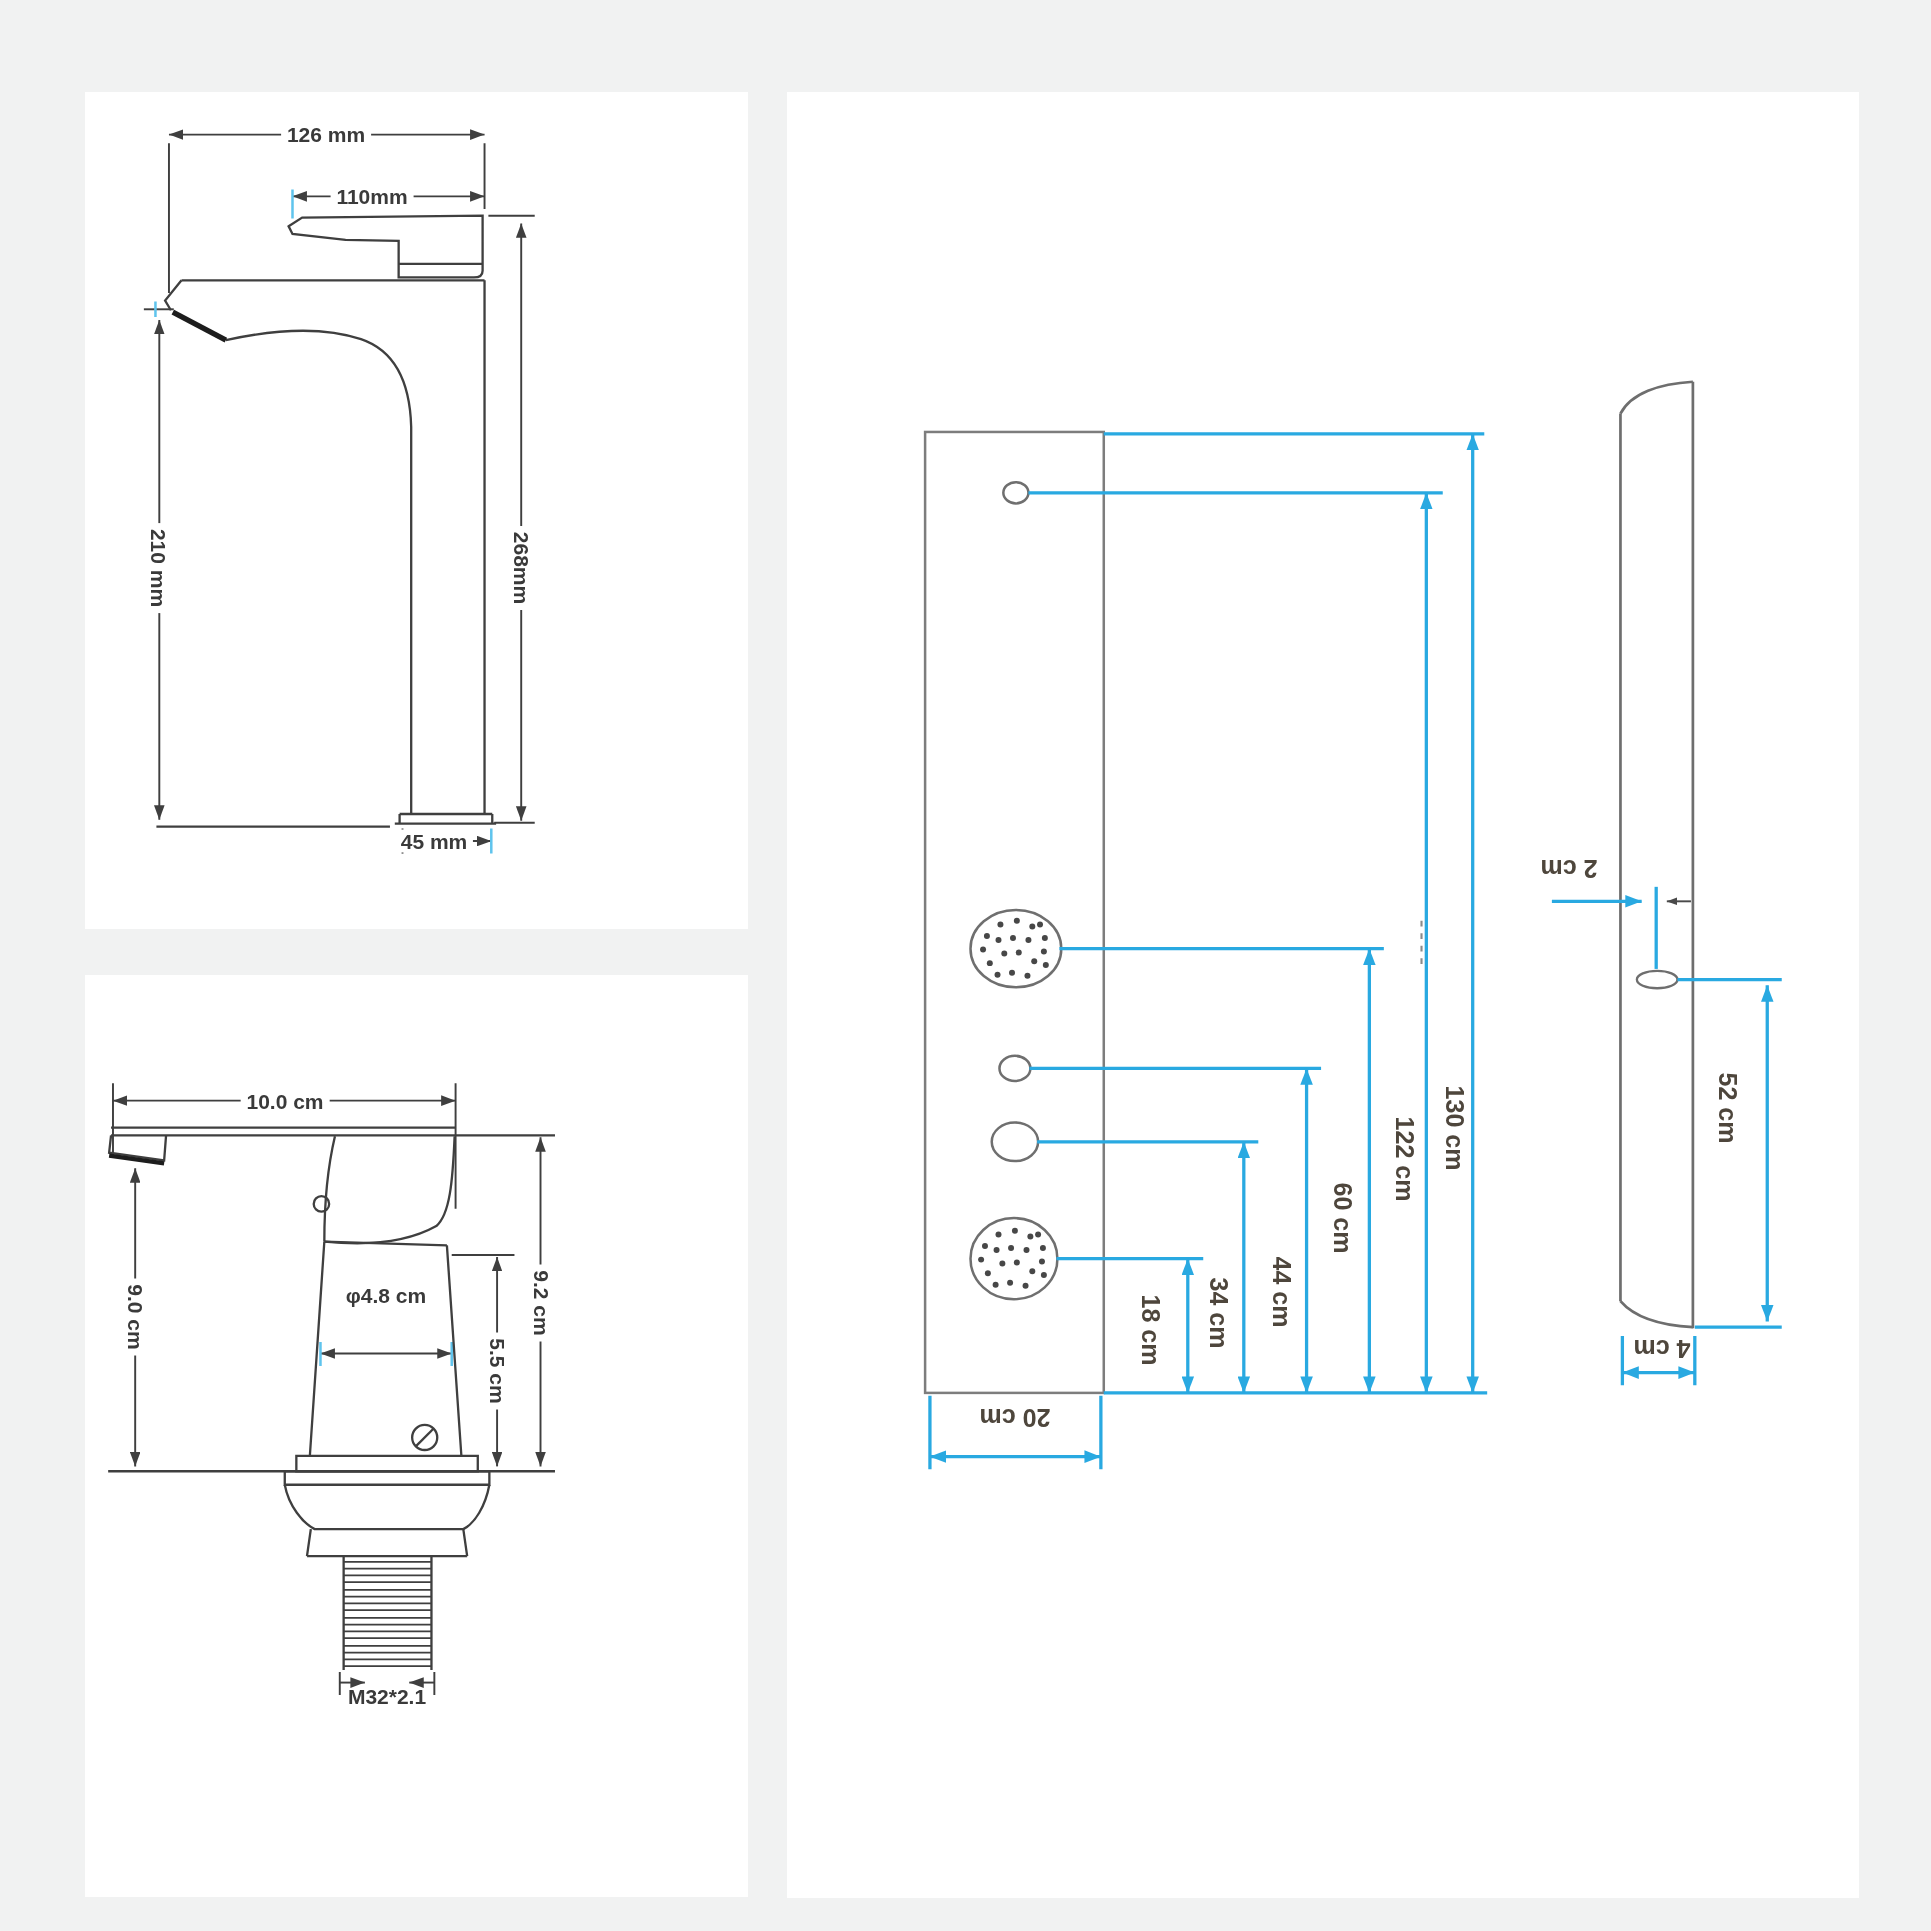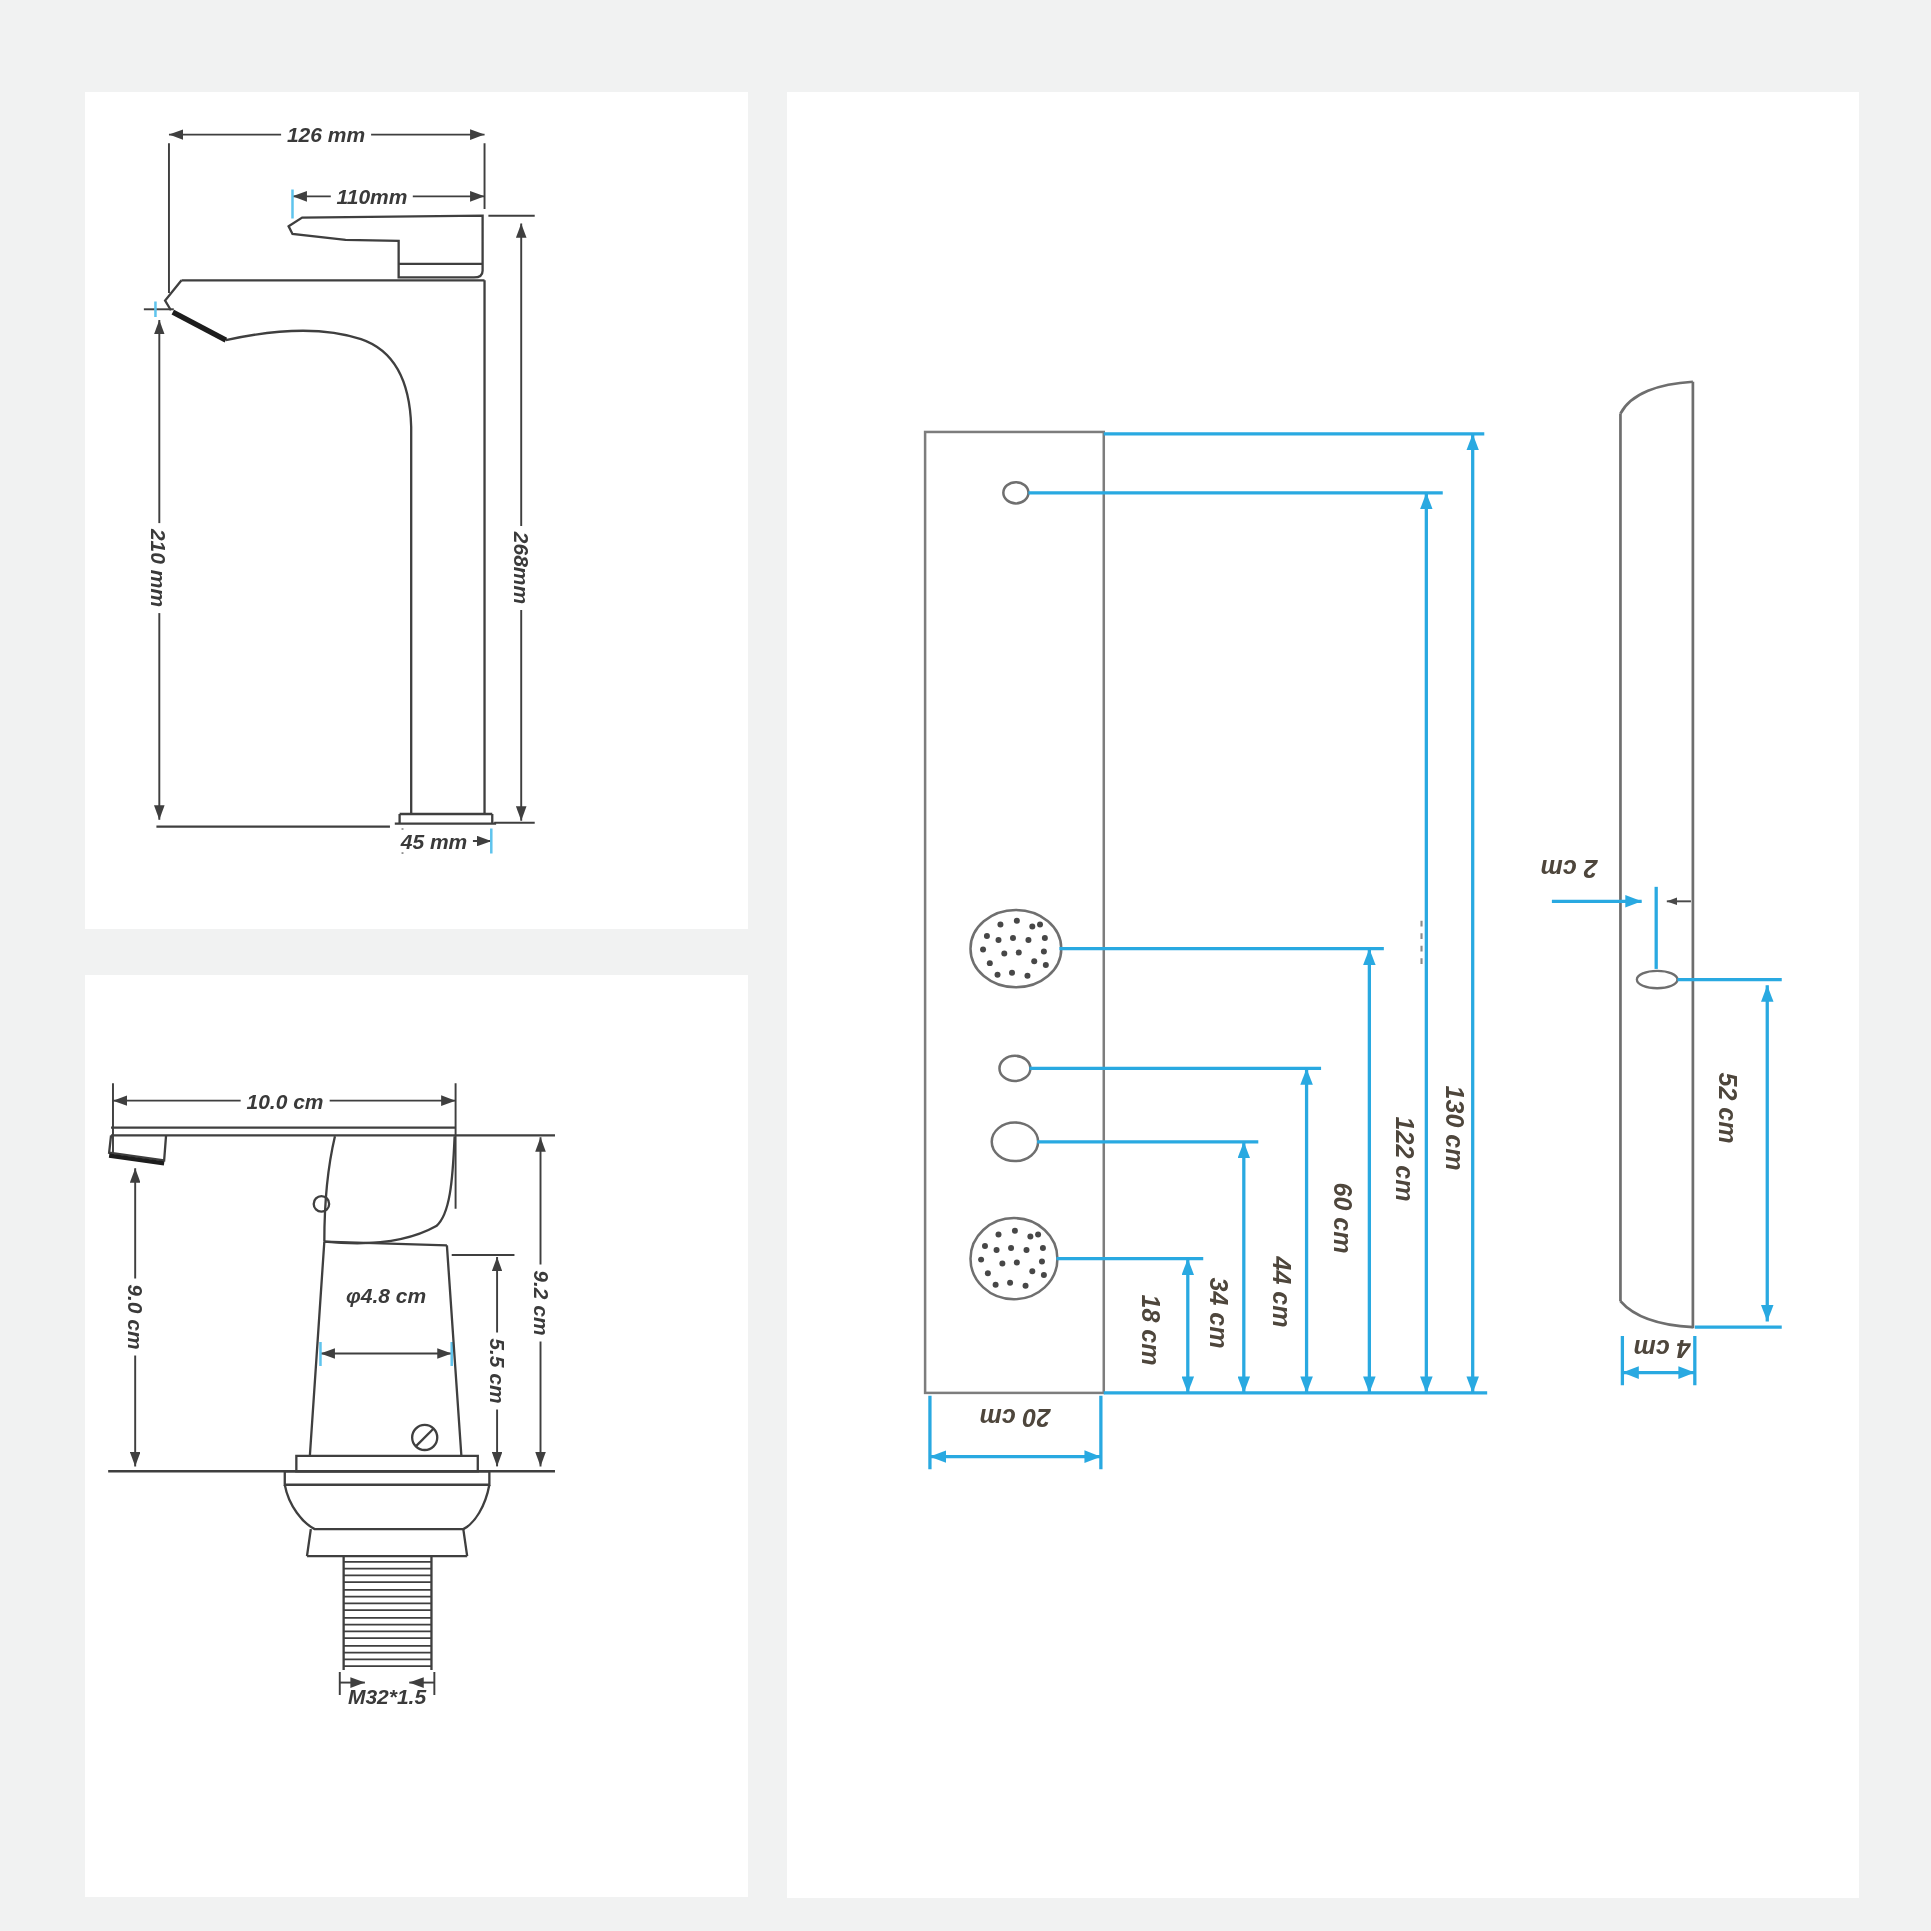--- a/index.html
+++ b/index.html
@@ -1,17 +1,17 @@
 <!DOCTYPE html>
 <html><head>
 <meta charset="utf-8">
 <style>
   html,body{margin:0;padding:0;background:#e9eaea;}
   .canvas{position:relative;width:1931px;height:1931px;background:#f1f2f2;overflow:hidden;
-          font-family:"Liberation Sans", sans-serif;font-style:italic;}
+          font-family:"Liberation Sans", sans-serif;}
   .card{position:absolute;background:#ffffff;}
   #card-tall{left:85px;top:92px;width:663px;height:837px;}
   #card-short{left:85px;top:975px;width:663px;height:922px;}
   #card-panel{left:787px;top:92px;width:1072px;height:1806px;}
   svg.draw{position:absolute;left:0;top:0;}
   .lbl{position:absolute;font-weight:bold;white-space:nowrap;color:#3a3a3a;
        font-size:21px;line-height:1;transform:translate(-50%,-50%);z-index:5;}
   .lbl.wbg{background:#ffffff;padding:1px 5.8px;}
   .lbl.rot90{transform:translate(-50%,-50%) rotate(90deg);}
   .lbl.rot180{transform:translate(-50%,-50%) rotate(180deg);}
@@ -190,21 +190,21 @@
   <div class="lbl wbg" style="left:372px;top:196px">110mm</div>
   <div class="lbl wbg rot90" style="left:521px;top:568px">268mm</div>
   <div class="lbl wbg rot90" style="left:158px;top:568px">210 mm</div>
   <div class="lbl wbg" style="left:434px;top:841px">45 mm</div>
 
   <div class="lbl wbg" style="left:285px;top:1101px">10.0 cm</div>
   <div class="lbl wbg rot90" style="left:135px;top:1317px">9.0 cm</div>
   <div class="lbl wbg" style="left:386px;top:1295px">φ4.8 cm</div>
   <div class="lbl wbg rot90" style="left:497px;top:1371px">5.5 cm</div>
   <div class="lbl wbg rot90" style="left:541px;top:1303px">9.2 cm</div>
-  <div class="lbl" style="left:387px;top:1696px">M32*1.5</div>
+  <div class="lbl" style="left:387px;top:1696px">M32*2.1</div>
 
   <div class="lbl blue-dim rot90" style="left:1454px;top:1128px">130 cm</div>
   <div class="lbl blue-dim rot90" style="left:1404px;top:1159px">122 cm</div>
   <div class="lbl blue-dim rot90" style="left:1342px;top:1218px">60 cm</div>
   <div class="lbl blue-dim rot90" style="left:1281px;top:1292px">44 cm</div>
   <div class="lbl blue-dim rot90" style="left:1218px;top:1313px">34 cm</div>
   <div class="lbl blue-dim rot90" style="left:1150px;top:1330px">18 cm</div>
   <div class="lbl blue-dim rot180" style="left:1015px;top:1417px">20 cm</div>
   <div class="lbl blue-dim rot180" style="left:1569px;top:868px">2 cm</div>
   <div class="lbl blue-dim rot90" style="left:1727px;top:1108px">52 cm</div>

